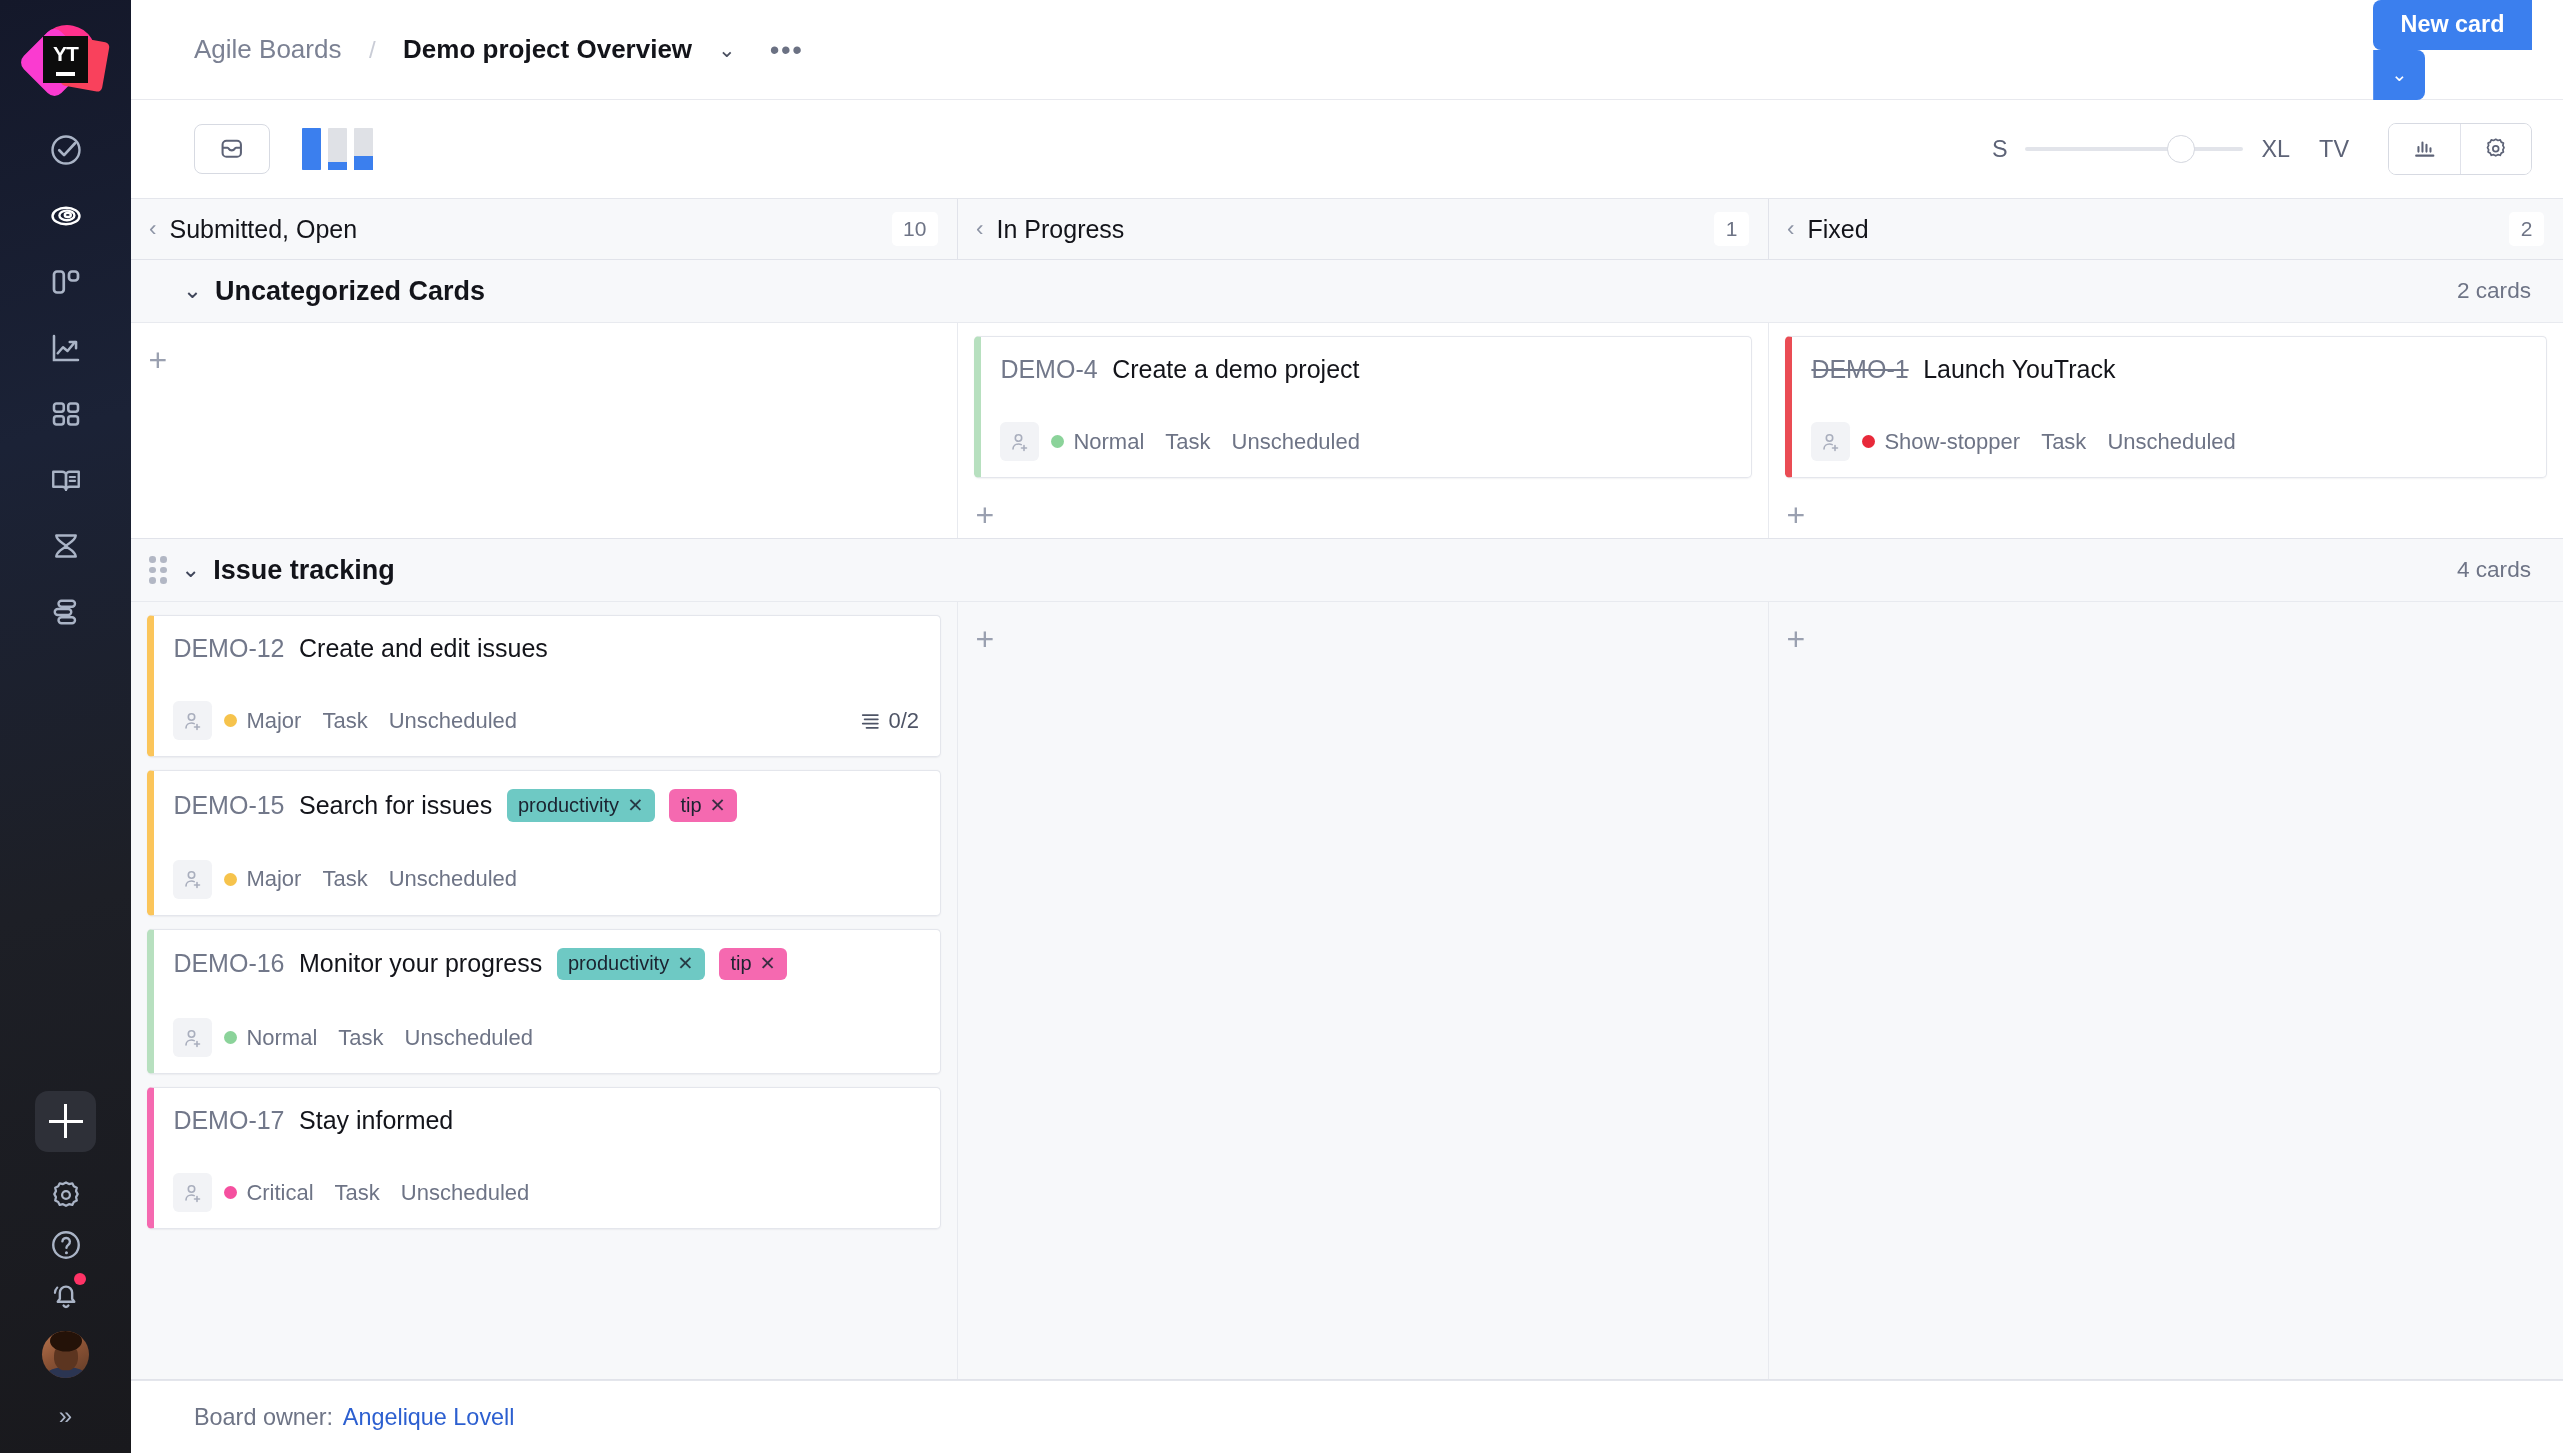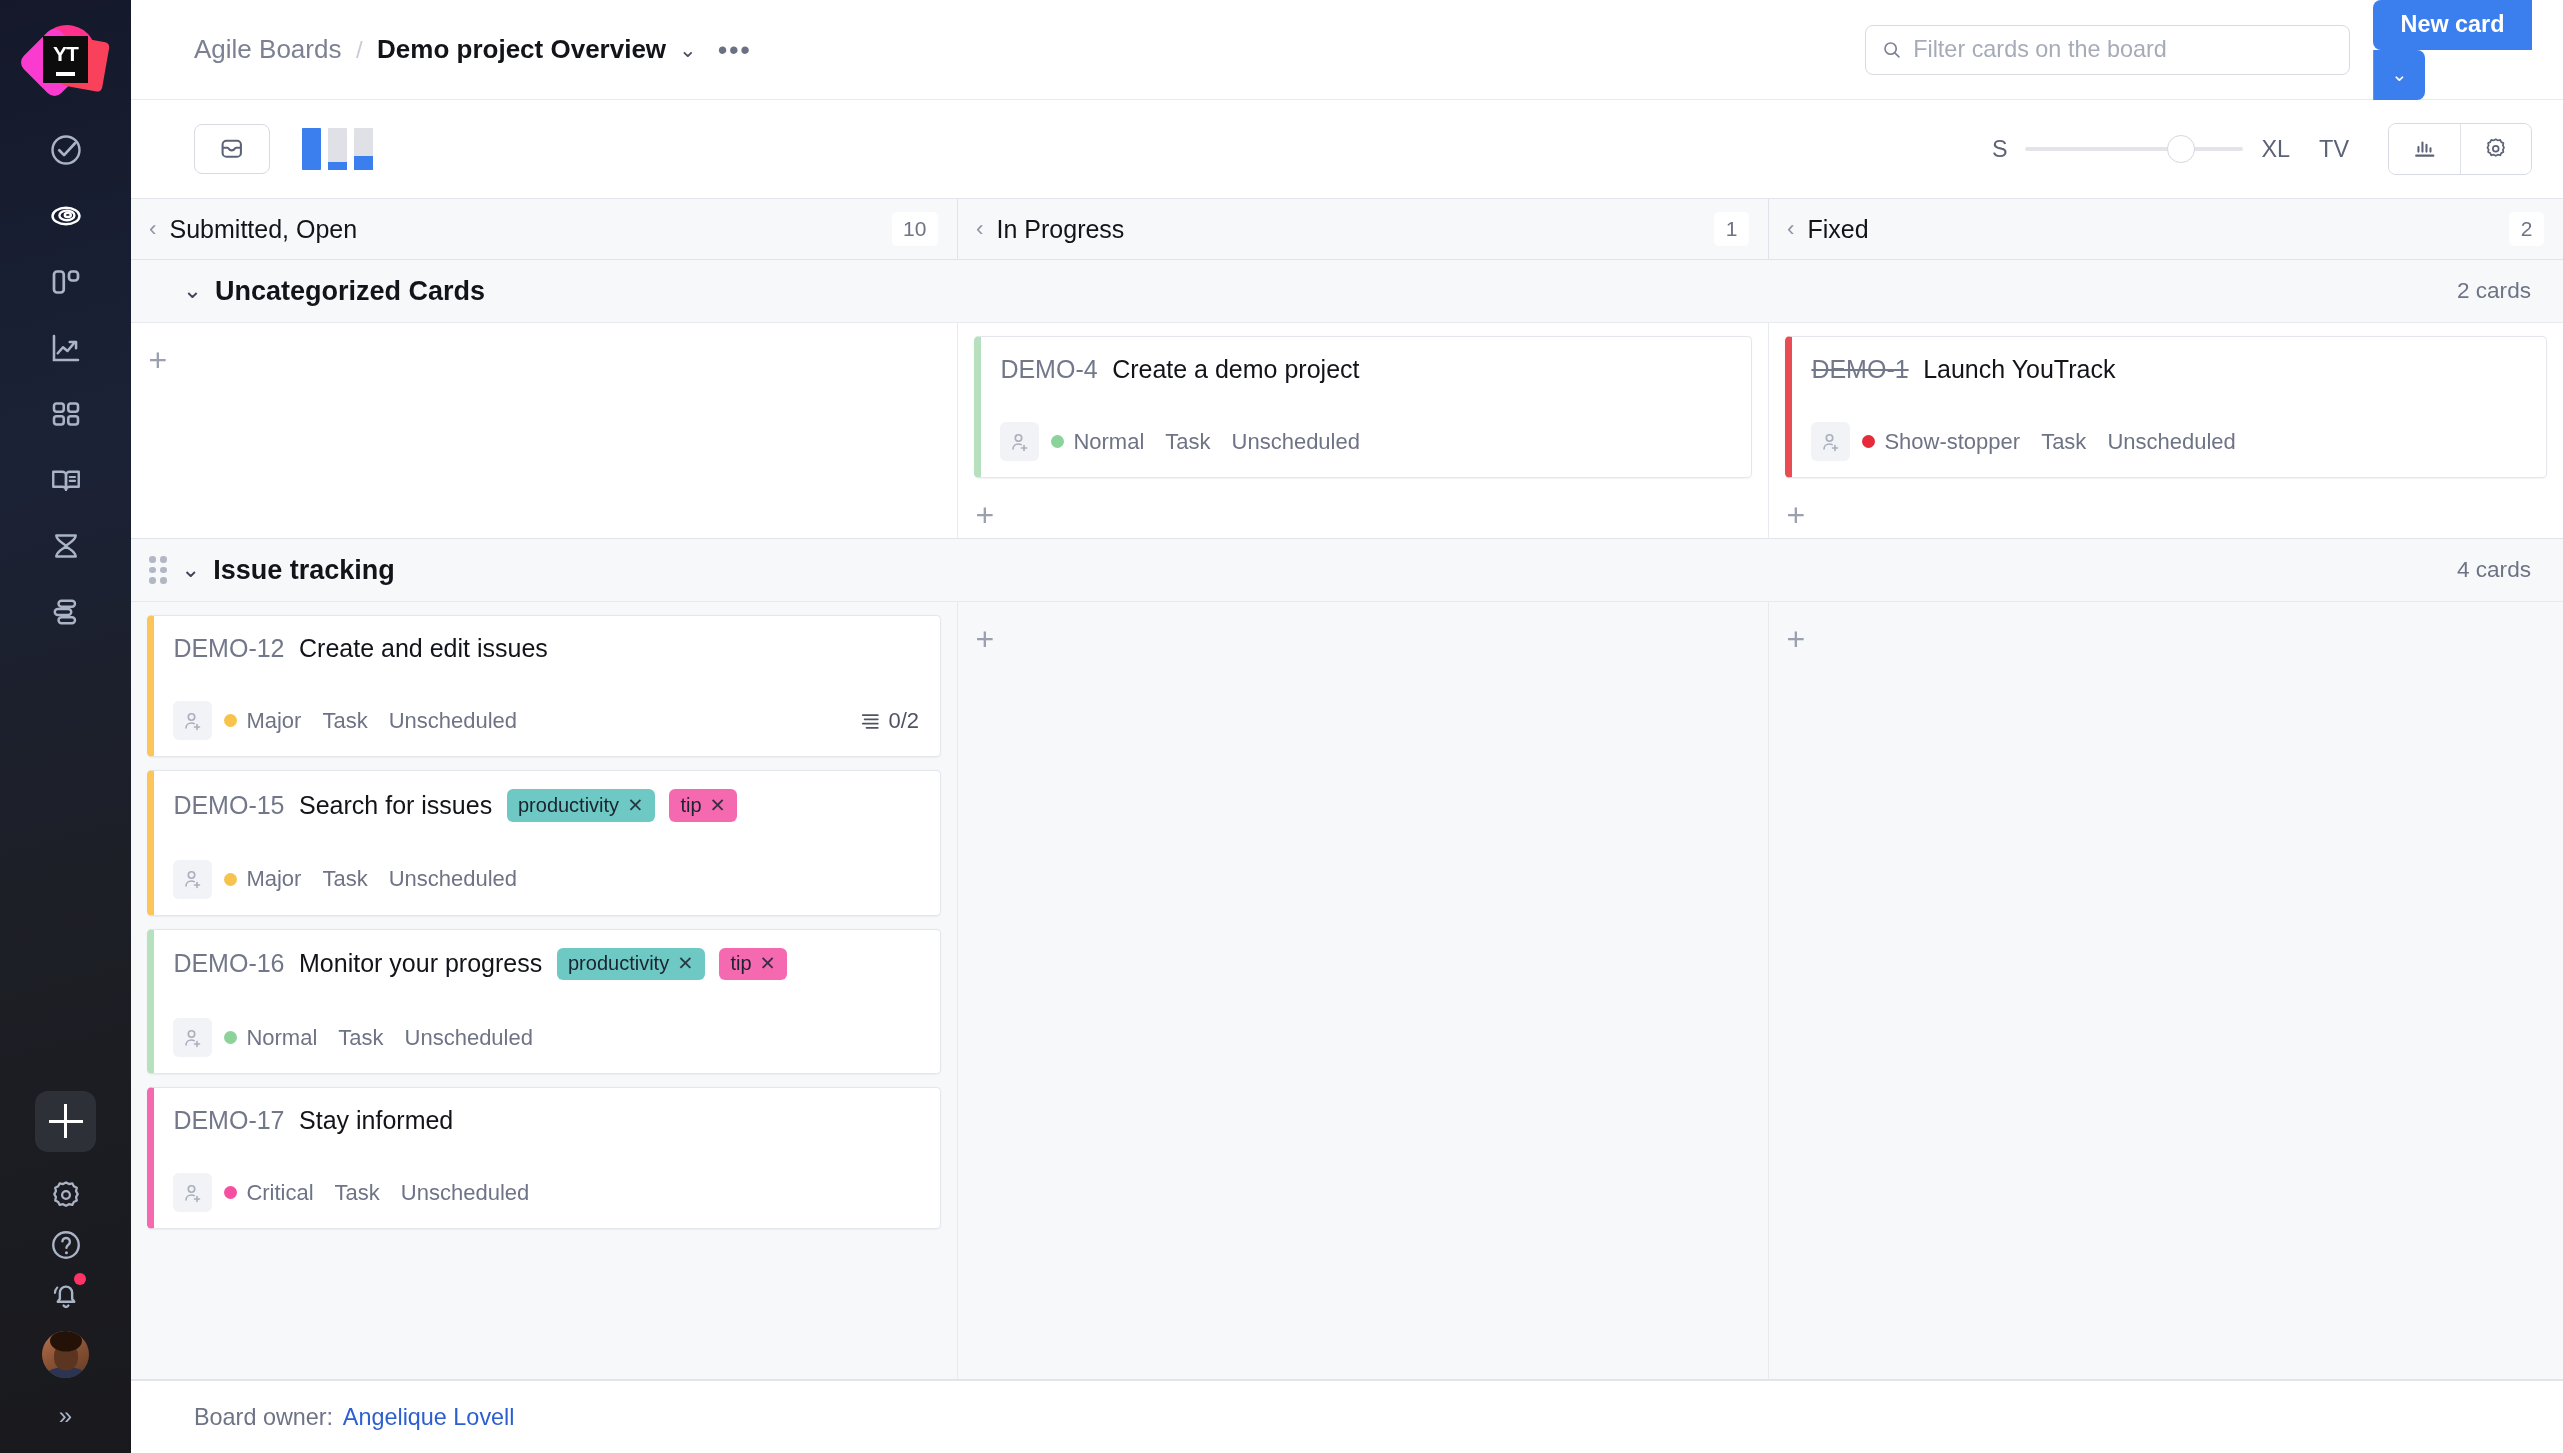--- a/index.html
+++ b/index.html
@@ -95,21 +95,21 @@
   }
 
   
   .main { flex:1; display:flex; flex-direction:column; height:1454px; min-width:0; background:#fff;}
 
   
   .header {
     height: 100px; flex:0 0 100px; display:flex; align-items:center;
     padding: 0 31px 0 63px; border-bottom:0.8px solid #e8e9ee; background:#fff;
   }
-  .breadcrumb { display:flex; align-items:center; gap: 0; }
+  .breadcrumb { display:flex; align-items:center; gap: 13px; }
   .crumb-link { color:#7b8193; font-size:26px; cursor:pointer; }
   .crumb-sep { color:#c9ccd6; font-size:24px; margin: 0 14.5px; }
   .crumb-current { color:#13141a; font-size:26px; font-weight:600; cursor:pointer; }
   .crumb-caret { margin-left:13px; color:#4a4f60; font-size:21px; cursor:pointer; }
   .crumb-dots { margin-left:21px; color:#6b7183; font-size:27.5px; letter-spacing:1.6px; cursor:pointer; line-height:0.5; }
   .header-spacer { flex:1; }
 
   .search-box {
     width: 485px; height: 50px; border:0.8px solid #d7dae2; border-radius:8px;
     display:flex; align-items:center; padding: 0 14.5px; gap:11.3px; background:#fff;
@@ -368,27 +368,20 @@
     <div class="header">
       <div class="breadcrumb">
         <span class="crumb-link">Agile Boards</span>
         <span class="crumb-sep">/</span>
         <span class="crumb-current">Demo project Overview</span>
         <span class="crumb-caret">⌄</span>
         <span class="crumb-dots">•••</span>
       </div>
       <div class="header-spacer"></div>
 
-      <div class="search-box">
-        <svg viewBox="0 0 24 24" fill="none" stroke="#7d8394">
-          <circle cx="11" cy="11" r="6.4" stroke-width="1.9"></circle>
-          <path d="M15.8 15.8L20.5 20.5" stroke-width="1.9" stroke-linecap="round"></path>
-        </svg>
-        <span class="search-placeholder">Filter cards on the board</span>
-      </div>
 
       <div class="newcard-group">
         <div class="newcard-btn">New card</div>
         <div class="newcard-caret">
           <span>⌄</span>
         </div>
       </div>
     </div>
 
     <div class="toolbar">

